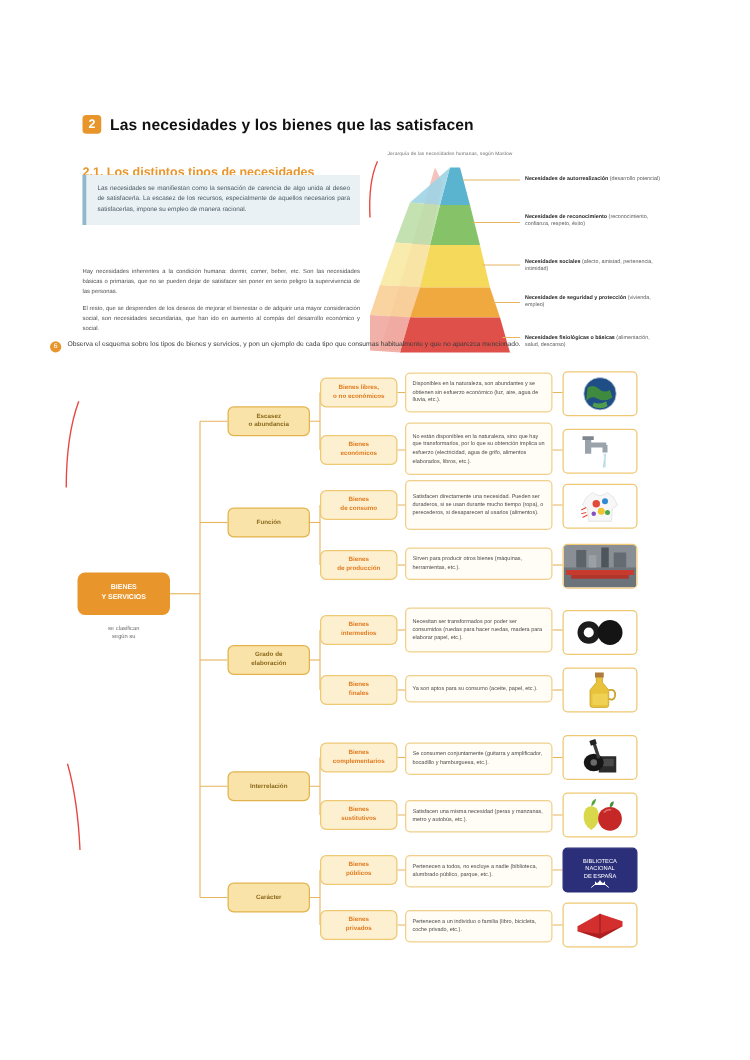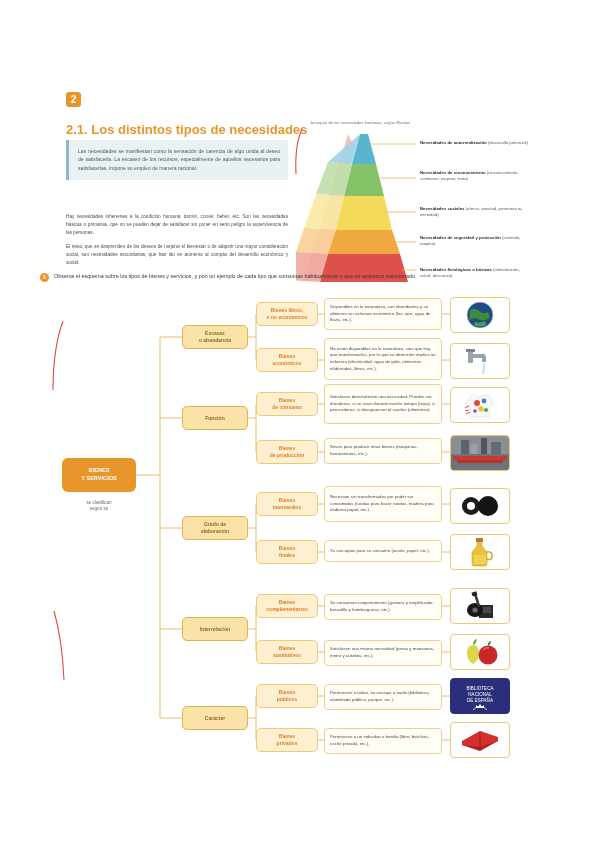--- a/index.html
+++ b/index.html
@@ -6,21 +6,21 @@
   body{width:600px;height:848px;position:relative;font-family:"Liberation Sans",sans-serif;color:#2b2b2b;overflow:hidden;}
 
   
   .page{position:absolute;left:0;top:0;width:600px;height:848px;}
 
   .sec-head{position:absolute;left:66px;top:92px;display:flex;align-items:center;gap:7px;}
   .sec-num{width:15px;height:15px;border-radius:3px;background:#e8962c;color:#fff;font-size:10px;font-weight:bold;
            display:flex;align-items:center;justify-content:center;}
   .sec-title{font-size:12.5px;font-weight:bold;color:#111;letter-spacing:.1px;}
 
-  .sub-title{position:absolute;left:66px;top:122px;font-size:13px;font-weight:bold;color:#e8962c;}
+  .sub-title{position:absolute;left:66px;top:133px;font-size:10px;font-weight:bold;color:#e8962c;}
 
   .callout{position:absolute;left:66px;top:140px;width:222px;background:#e9f1f4;border-left:3px solid #8fb8c8;
            padding:7px 8px 8px 9px;box-sizing:border-box;}
   .callout p{margin:0;font-size:5.1px;line-height:1.62;color:#4a5a62;text-align:justify;}
 
   .body-col{position:absolute;left:66px;top:213px;width:222px;}
   .body-col p{margin:0 0 6px 0;font-size:4.7px;line-height:1.72;color:#4d4d4d;text-align:justify;}
 
   
   .pyr-wrap{position:absolute;left:296px;top:120px;width:250px;height:175px;}
@@ -64,20 +64,21 @@
 
   .sub-label{position:absolute;font-size:4.6px;color:#6c6c6c;line-height:1.4;text-align:center;}
 </style>
 </head>
 <body>
 
 <div class="page">
 
   <div class="sec-head">
     <span class="sec-num">2</span>
+    <span class="sec-title">Las necesidades y los bienes que las satisfacen</span>
   </div>
 
   <div class="sub-title">2.1. Los distintos tipos de necesidades</div>
 
   <div class="callout">
     <p>Las necesidades se manifiestan como la sensación de carencia de algo unida al deseo de satisfacerla. La escasez de los recursos, especialmente de aquellos necesarios para satisfacerlas, impone su empleo de manera racional.</p>
   </div>
 
   <div class="body-col">
     <p>Hay necesidades inherentes a la condición humana: dormir, comer, beber, etc. Son las necesidades básicas o primarias, que no se pueden dejar de satisfacer sin poner en serio peligro la supervivencia de las personas.</p>

